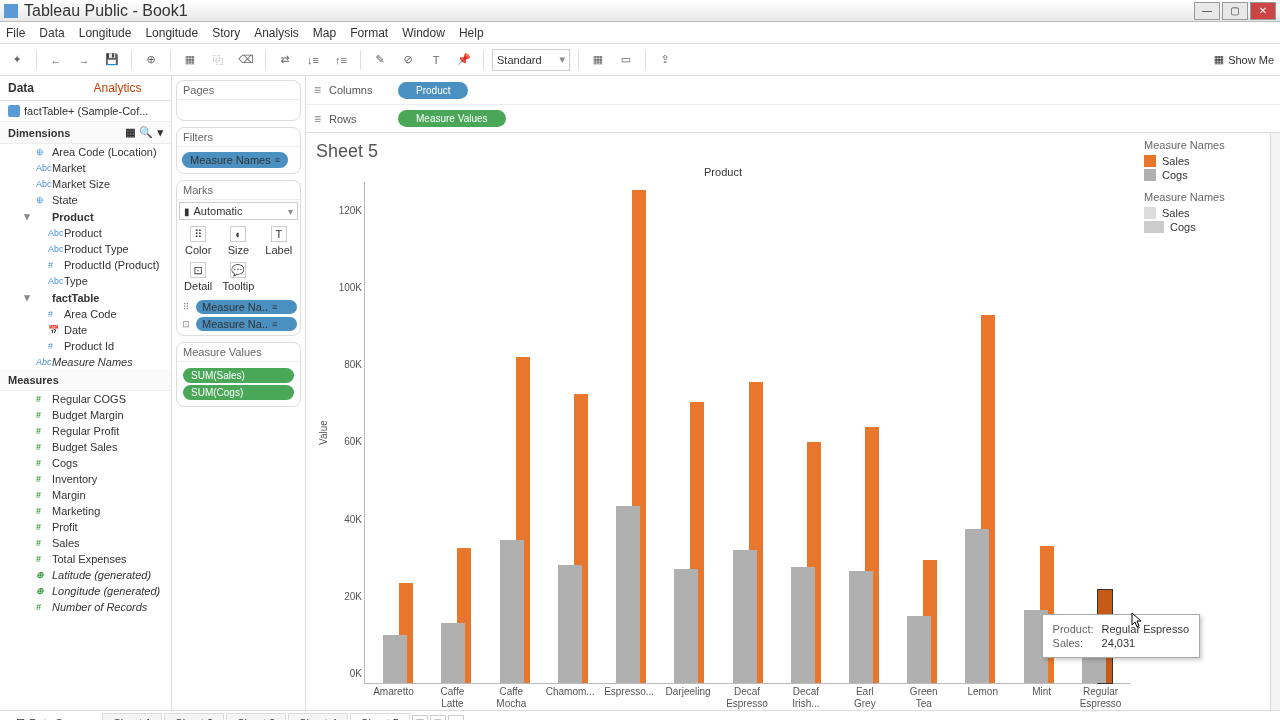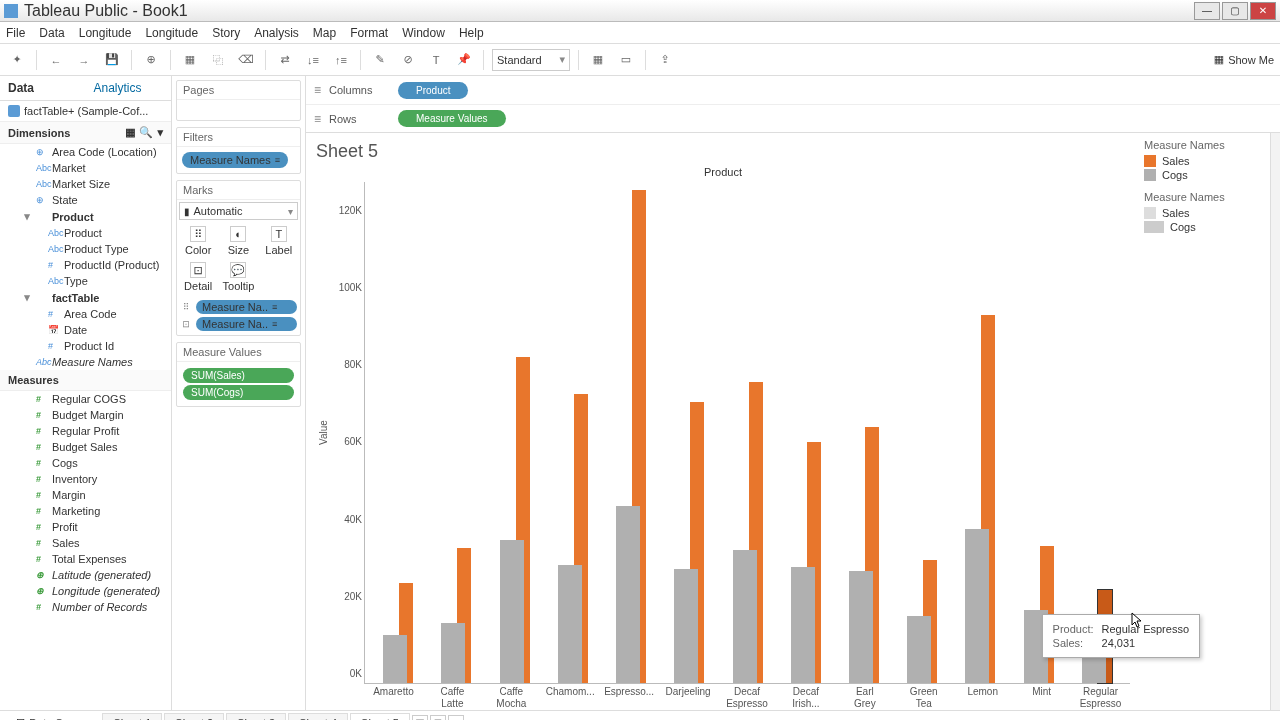--- a/index.html
+++ b/index.html
@@ -15,35 +15,35 @@
 .toolbar1{height:32px;display:flex;align-items:center;padding:0 6px;border-bottom:1px solid #ddd;gap:6px}
 .tbicon{width:22px;height:22px;display:flex;align-items:center;justify-content:center;color:#666;border-radius:2px}
 .sep{width:1px;height:20px;background:#ddd;margin:0 2px}
 .fit-select{width:78px;height:22px;border:1px solid #ccc;font-size:11px;padding:0 4px;background:#fff;display:flex;align-items:center;position:relative}
 .fit-select::after{content:"▾";position:absolute;right:4px;color:#888}
 .showme{margin-left:auto;display:flex;align-items:center;gap:4px;font-size:12px}
 .main{display:flex;height:634px}
 .leftpanel{width:172px;border-right:1px solid #ddd;display:flex;flex-direction:column}
 .lp-tabs{display:flex;border-bottom:1px solid #ddd}
 .lp-tab{flex:1;padding:5px 8px;font-size:12px;font-weight:bold;text-align:left}
-.lp-tab.inactive{font-weight:normal;color:#0369a1}
+.lp-tab.inactive{font-weight:normal;color:#c2410c}
 .lp-ds{padding:4px 8px;border-bottom:1px solid #eee;display:flex;align-items:center;gap:4px}
 .lp-ds-icon{width:12px;height:12px;background:#5b9bd5;border-radius:2px}
 .lp-section-hdr{padding:4px 8px;font-weight:bold;font-size:11px;border-bottom:1px solid #eee;display:flex;align-items:center;background:#fafafa}
 .lp-section-hdr .spacer{margin-left:auto;display:flex;gap:4px;color:#aaa}
 .lp-tree{overflow-y:auto;font-size:11px}
 .lp-item{padding:2px 8px 2px 22px;display:flex;align-items:center;gap:4px;white-space:nowrap}
 .lp-item.indent1{padding-left:34px}
 .lp-item .tw{width:10px;display:inline-block;text-align:center;color:#888}
 .lp-item .ticon{width:12px;color:#4a90d9;font-size:9px}
 .lp-item.measure .ticon{color:#3b9b3b;font-weight:bold}
 .lp-item.bold{font-weight:bold}
 .lp-item.italic{font-style:italic;color:#888}
 .cards{width:134px;border-right:1px solid #ddd;padding:4px;display:flex;flex-direction:column;gap:6px}
-.card{border:1px solid #ddd;border-radius:2px}
+.card{border:1px solid #ddd;border-radius:8px}
 .card-hdr{padding:3px 6px;font-size:11px;color:#666;border-bottom:1px solid #eee}
 .card-body{padding:4px;min-height:20px}
 .pill{border-radius:10px;padding:2px 8px;font-size:10px;color:#fff;display:inline-flex;align-items:center;margin:1px;white-space:nowrap}
 .pill.blue{background:#4a90c0}
 .pill.green{background:#4aa758}
 .pill .pf{margin-left:4px;font-size:9px}
 .marks-type{border:1px solid #ccc;padding:2px 4px;margin:2px;font-size:10px;display:flex;align-items:center;gap:4px;position:relative}
 .marks-type::after{content:"▾";position:absolute;right:4px;color:#888}
 .marks-grid{display:grid;grid-template-columns:repeat(3,1fr);gap:2px;padding:2px}
 .marks-cell{display:flex;flex-direction:column;align-items:center;padding:2px;font-size:9px;color:#666}

